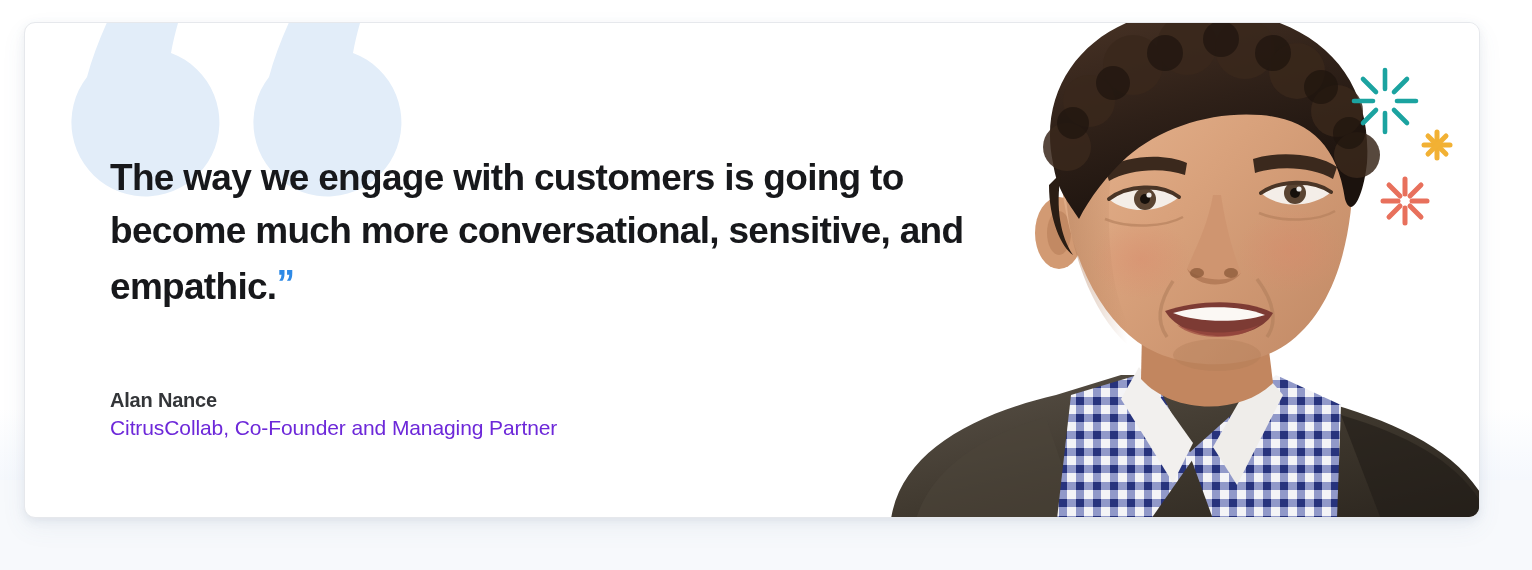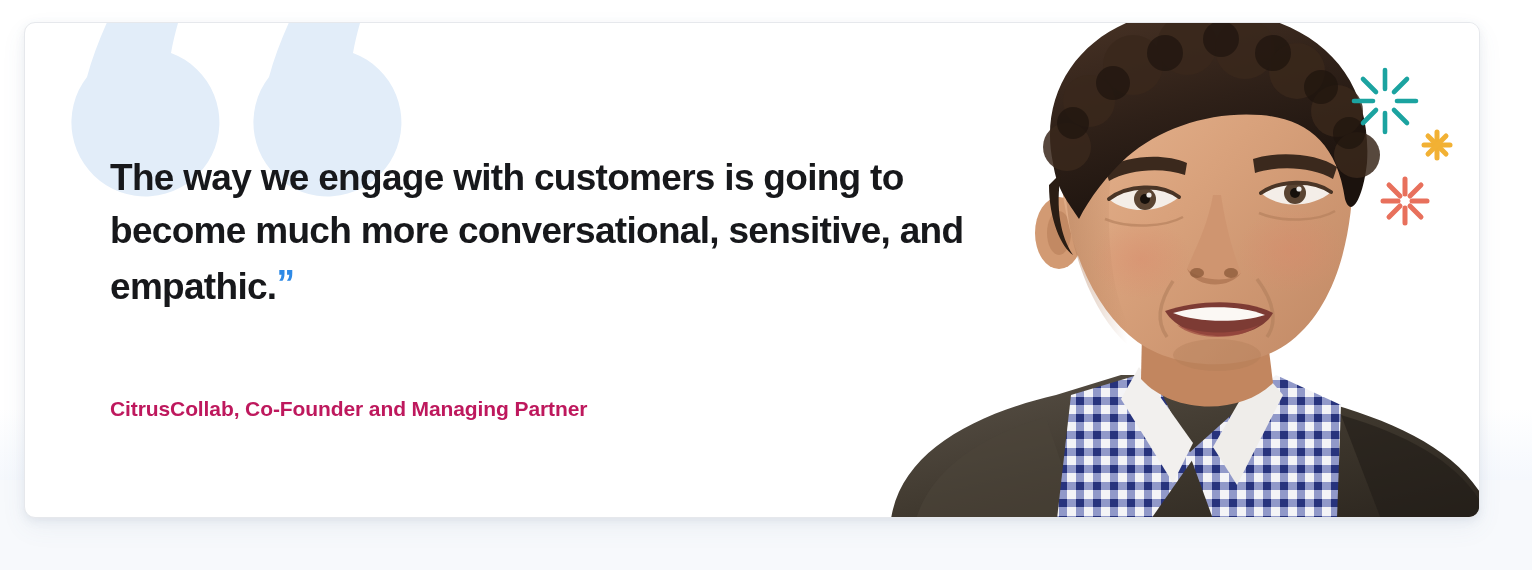--- a/index.html
+++ b/index.html
@@ -89,25 +89,24 @@
   .attr-name {
     font-size: 20px;
     font-weight: 700;
     color: #333538;
     letter-spacing: -0.2px;
     line-height: 26px;
   }
 
   .attr-role {
     font-size: 21px;
-    font-weight: 700;
-    color: #be185d;
+    font-weight: 400;
+    color: #6d28d9;
     letter-spacing: -0.1px;
     line-height: 30px;
-    margin-top: 7px;
   }
 
   
   .portrait {
     position: absolute;
     right: 0;
     top: 0;
     width: 660px;
     height: 496px;
     overflow: hidden;
@@ -269,20 +268,21 @@
           <path d="M240 150 C 234 186, 240 214, 252 232 C 240 224, 228 196, 228 162 Z" fill="#2a1d14"></path>
         </g>
       </svg>
     </div>
 
     <div class="quote-body">
       <blockquote class="quote-text"><span>The way we engage with customers is going to become much more conversational, sensitive, and empathic.</span><span class="closing-quote">”</span></blockquote>
     </div>
 
     <div class="attribution">
+      <div class="attr-name">Alan Nance</div>
       <div class="attr-role">CitrusCollab, Co-Founder and Managing Partner</div>
     </div>
 
     <div class="sparkle sparkle-teal">
       <svg viewBox="0 0 70 70" xmlns="http://www.w3.org/2000/svg" aria-hidden="true">
         <g stroke="#1ba3a0" stroke-width="4.6" stroke-linecap="round">
           <line x1="35" y1="4" x2="35" y2="23"></line>
           <line x1="35" y1="47" x2="35" y2="66"></line>
           <line x1="4" y1="35" x2="23" y2="35"></line>
           <line x1="47" y1="35" x2="66" y2="35"></line>

